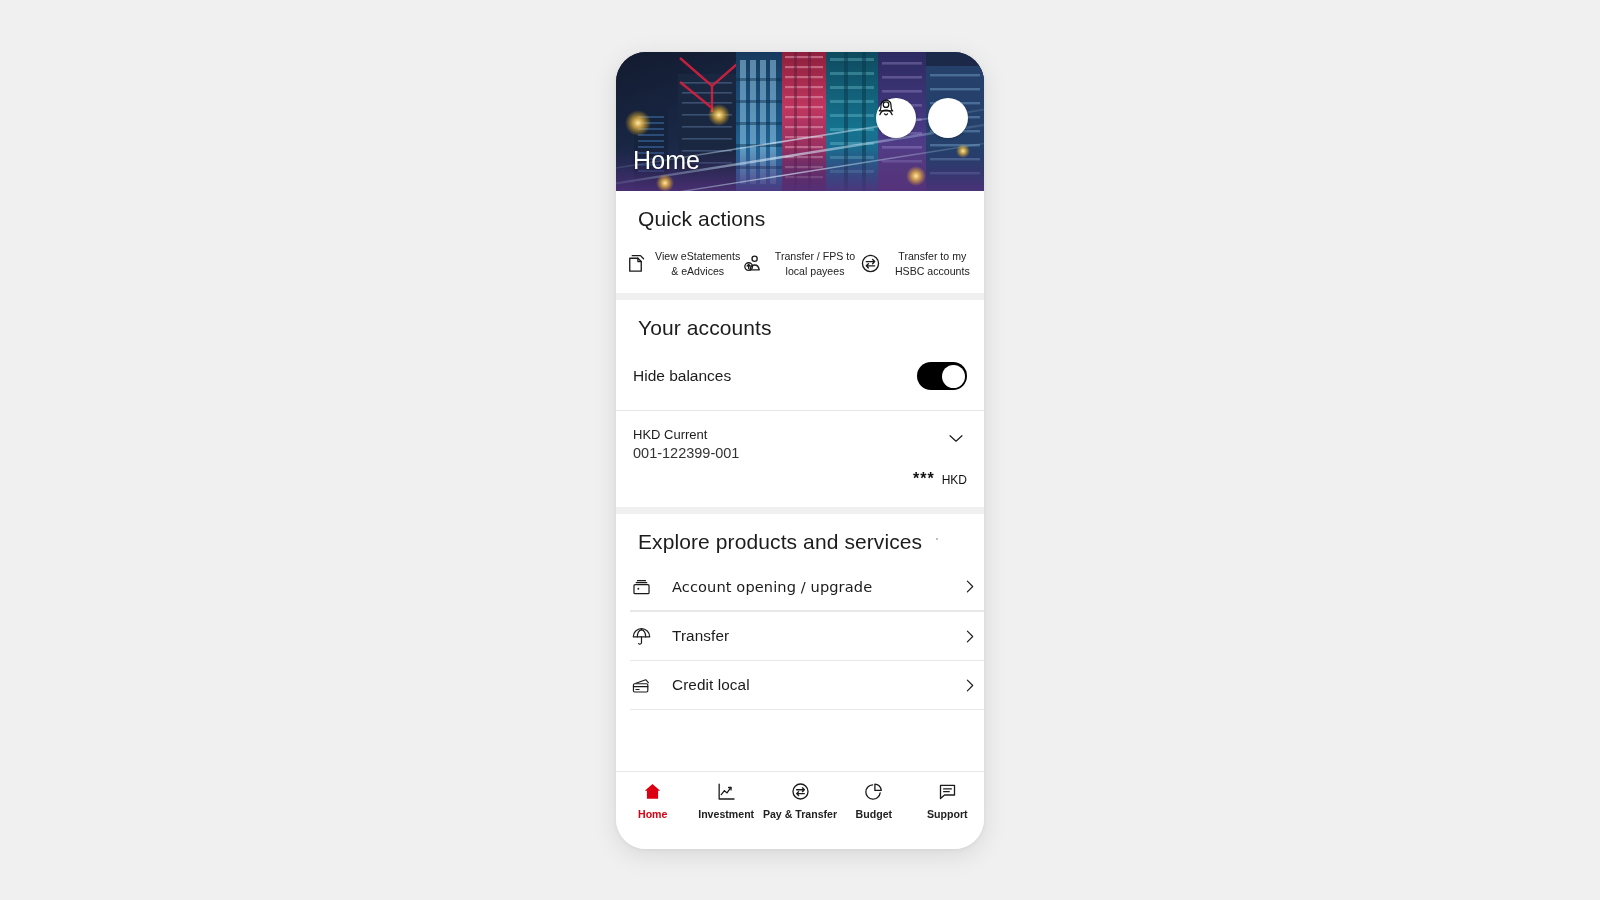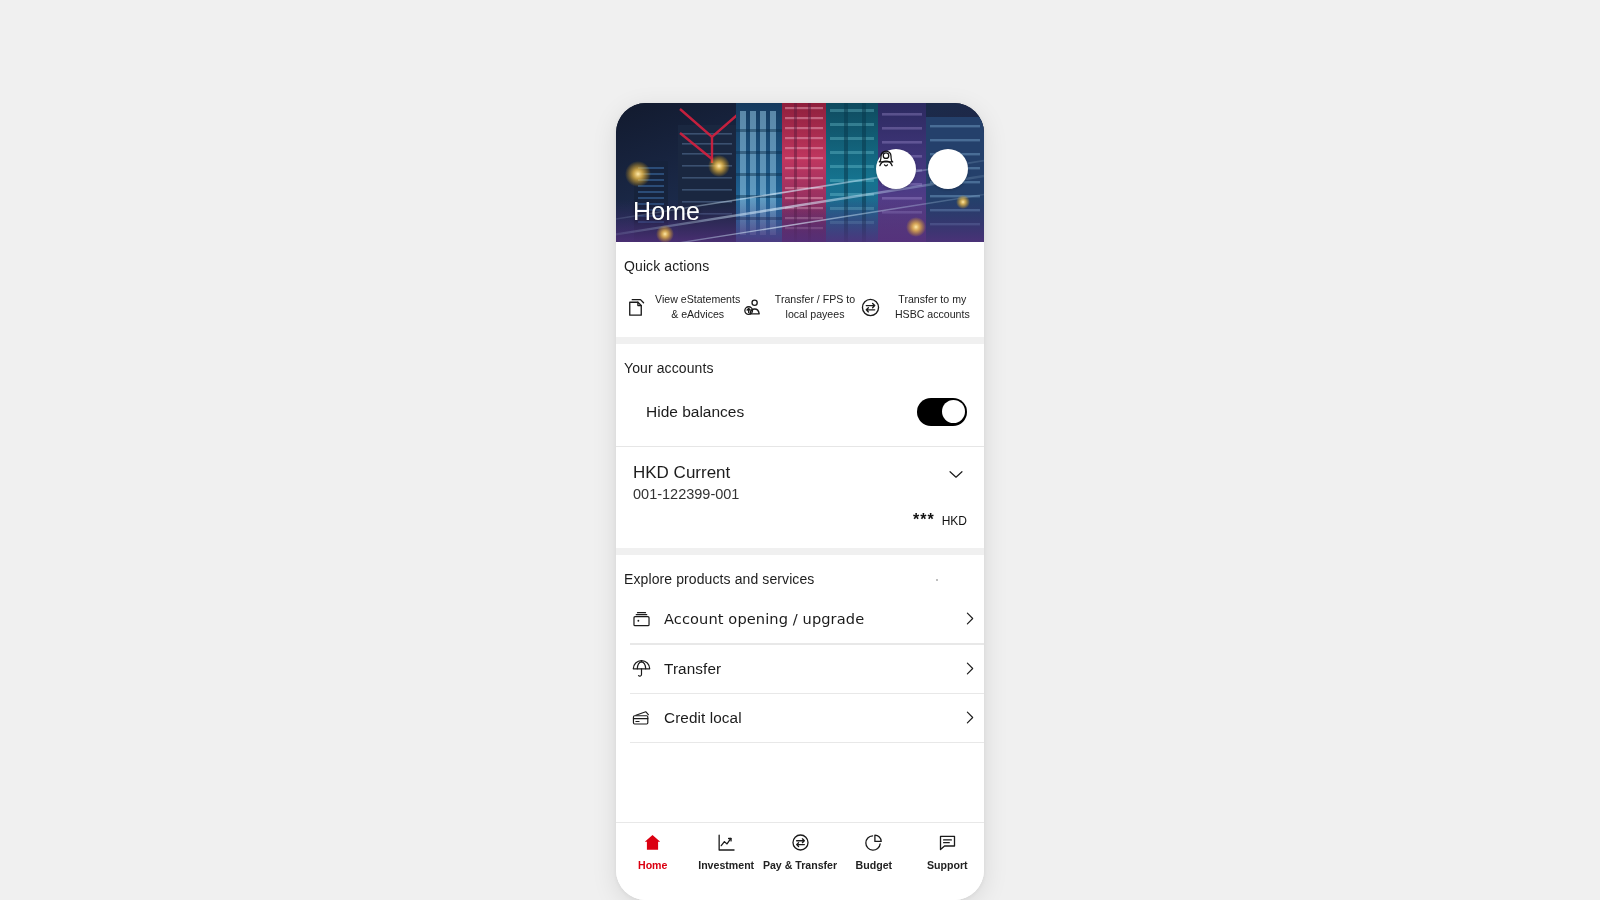--- a/index.html
+++ b/index.html
@@ -5,21 +5,21 @@
   * { box-sizing: border-box; margin: 0; padding: 0; }
   html, body {
     width: 1600px; height: 900px;
     background: #f0f0f0;
     font-family: "Liberation Sans", sans-serif;
     overflow: hidden;
   }
   #stage {
     position: relative;
     width: 1600px; height: 900px;
-    display: flex; align-items: flex-end; justify-content: center;
+    display: flex; align-items: center; justify-content: center;
   }
 
   
   .phone {
     position: relative;
     width: 368px; height: 797px;
     background: #ffffff;
     border-radius: 30px;
     overflow: hidden;
     box-shadow: 0 6px 26px rgba(0,0,0,.10), 0 1px 4px rgba(0,0,0,.06);
@@ -55,23 +55,23 @@
     display: flex; align-items: center; justify-content: center;
     box-shadow: 0 1px 3px rgba(0,0,0,.22);
   }
   .circ-btn svg { width: 20px; height: 20px; }
 
   
   .block { background: #fff; }
   .gap { height: 7px; background: #f0f0f0; flex: 0 0 7px; }
 
   .sec-title {
-    font-size: 14px;
+    font-size: 21px;
     color: #1c1c1c;
-    padding: 16px 17px 0 8px;
+    padding: 16px 17px 0 22px;
     letter-spacing: .1px;
   }
 
   
   .quick-wrap { padding: 18px 8px 14px 8px; display: flex; }
   .qa {
     flex: 1 1 0;
     display: flex; flex-direction: row; align-items: center;
     gap: 7px;
   }
@@ -81,21 +81,21 @@
     font-size: 10.6px;
     line-height: 1.45;
     color: #222;
     text-align: center;
     max-width: 105px;
   }
 
   
   .toggle-row {
     display: flex; align-items: center; justify-content: space-between;
-    padding: 22px 17px 20px 30px;
+    padding: 22px 17px 20px 17px;
   }
   .toggle-label { font-size: 15.5px; color: #1c1c1c; }
   .switch {
     width: 50px; height: 28px; border-radius: 14px;
     background: #000; position: relative;
     flex: 0 0 50px;
   }
   .switch .knob {
     position: absolute; top: 2.5px; right: 2.5px;
     width: 23px; height: 23px; border-radius: 50%;
@@ -103,41 +103,41 @@
     box-shadow: 0 1px 2px rgba(0,0,0,.35);
   }
   .hr { height: 1px; background: #e6e6e6; margin: 0 0px; }
 
   
   .acct {
     padding: 16px 17px 20px 17px;
     position: relative;
   }
   .acct-top { display: flex; align-items: flex-start; justify-content: space-between; }
-  .acct-name { font-size: 17px; color: #1c1c1c; }
+  .acct-name { font-size: 13px; color: #1c1c1c; }
   .acct-num { font-size: 14.5px; color: #333; margin-top: 3px; }
   .chev-down svg { width: 22px; height: 22px; }
   .acct-bal {
     margin-top: 10px;
     display: flex; align-items: baseline; justify-content: flex-end; gap: 7px;
   }
   .bal-stars { font-size: 16px; color: #111; letter-spacing: 1px; font-weight: 700; line-height: 1; }
   .bal-cur { font-size: 12px; color: #111; }
 
   
   .explore-head { position: relative; }
   .dot-mark {
     position: absolute; right: 46px; top: 24px;
     width: 2px; height: 2px; background: #aaa; border-radius: 50%;
   }
   .ex-list { padding: 8px 0 0 0; }
   .ex-item {
     display: flex; align-items: center;
     padding: 13px 6px 13px 14px;
-    gap: 12px;
+    gap: 20px;
   }
   .ex-ico { width: 22px; height: 22px; flex: 0 0 22px; display:flex; align-items:center; justify-content:center; }
   .ex-ico svg { width: 21px; height: 21px; }
   .ex-label { flex: 1 1 auto; font-size: 15.3px; color: #1b1b1b; letter-spacing: .1px; }
   .ex-label.alt { font-family: "DejaVu Sans", sans-serif; font-size: 14.6px; }
   .ex-chev svg { width: 17px; height: 17px; display:block; }
   .ex-div { height: 1px; background: #e8e8e8; margin-left: 14px; }
 
   
   .navbar {

